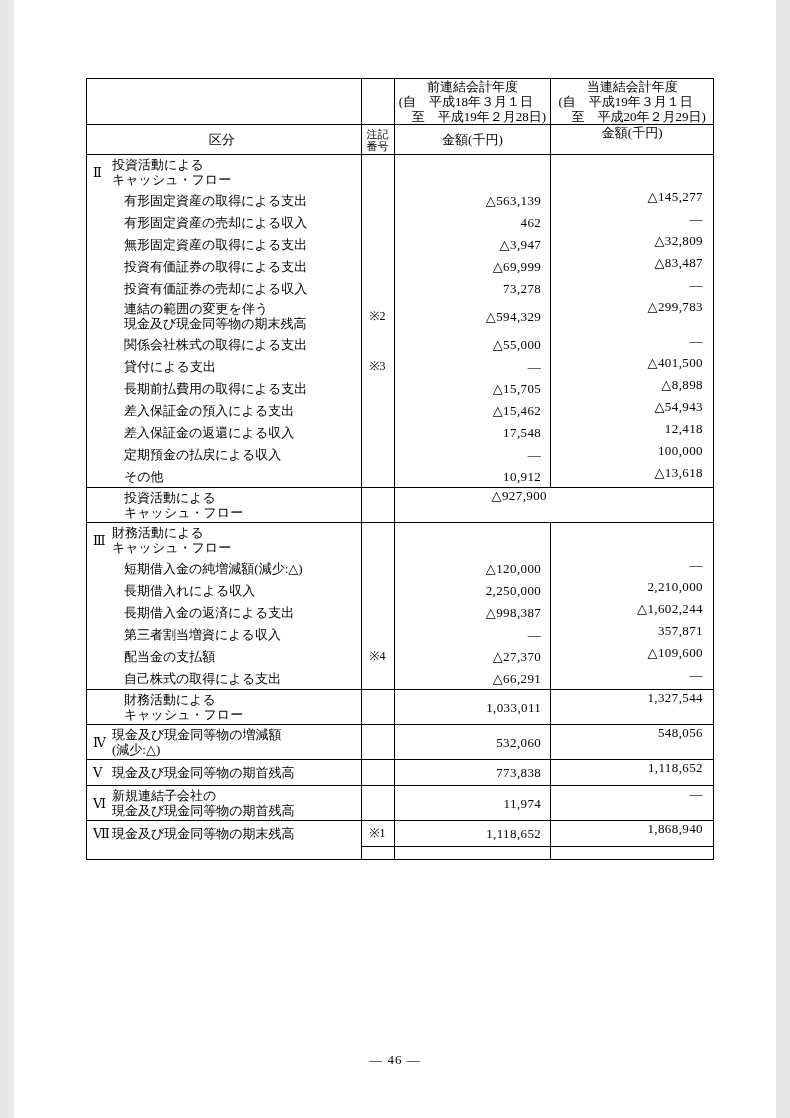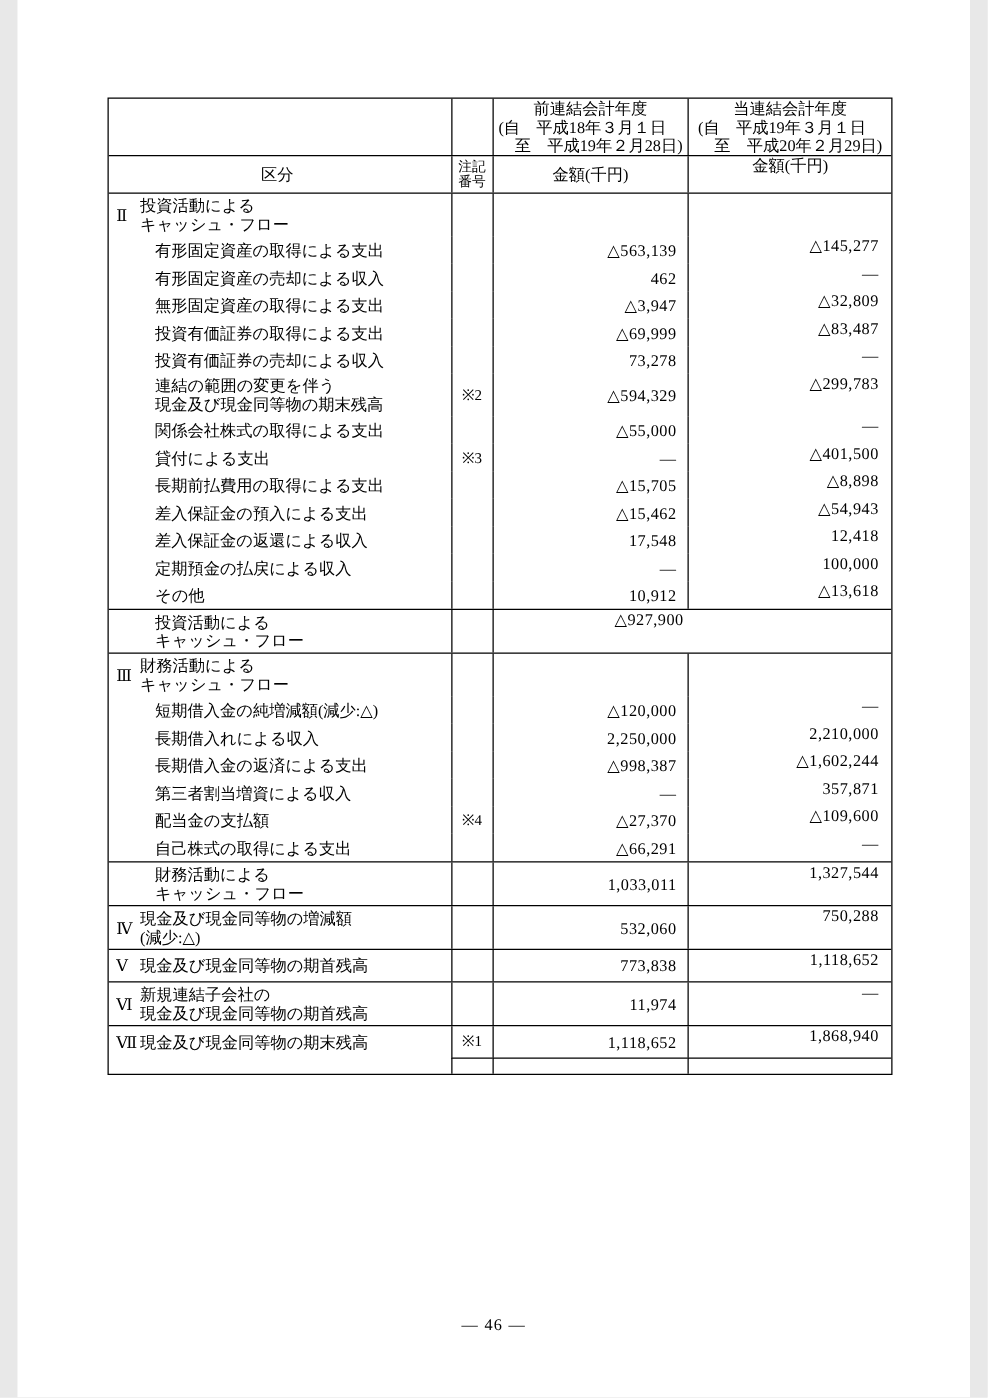--- a/index.html
+++ b/index.html
@@ -343,21 +343,21 @@
         <div class="row total">
           <div class="cell c1">
             <div class="num">Ⅳ</div>
             <div class="lab">
               <div class="">現金及び現金同等物の増減額</div>
               <div class="">(減少:△)</div>
             </div>
           </div>
           <div class="cell c2"></div>
           <div class="cell c3">532,060</div>
-          <div class="cell c4">750,288</div>
+          <div class="cell c4">548,056</div>
         </div>
         <div class="row total">
           <div class="cell c1">
             <div class="num">Ⅴ</div>
             <div class="lab">
               <div class="">現金及び現金同等物の期首残高</div>
             </div>
           </div>
           <div class="cell c2"></div>
           <div class="cell c3">773,838</div>

